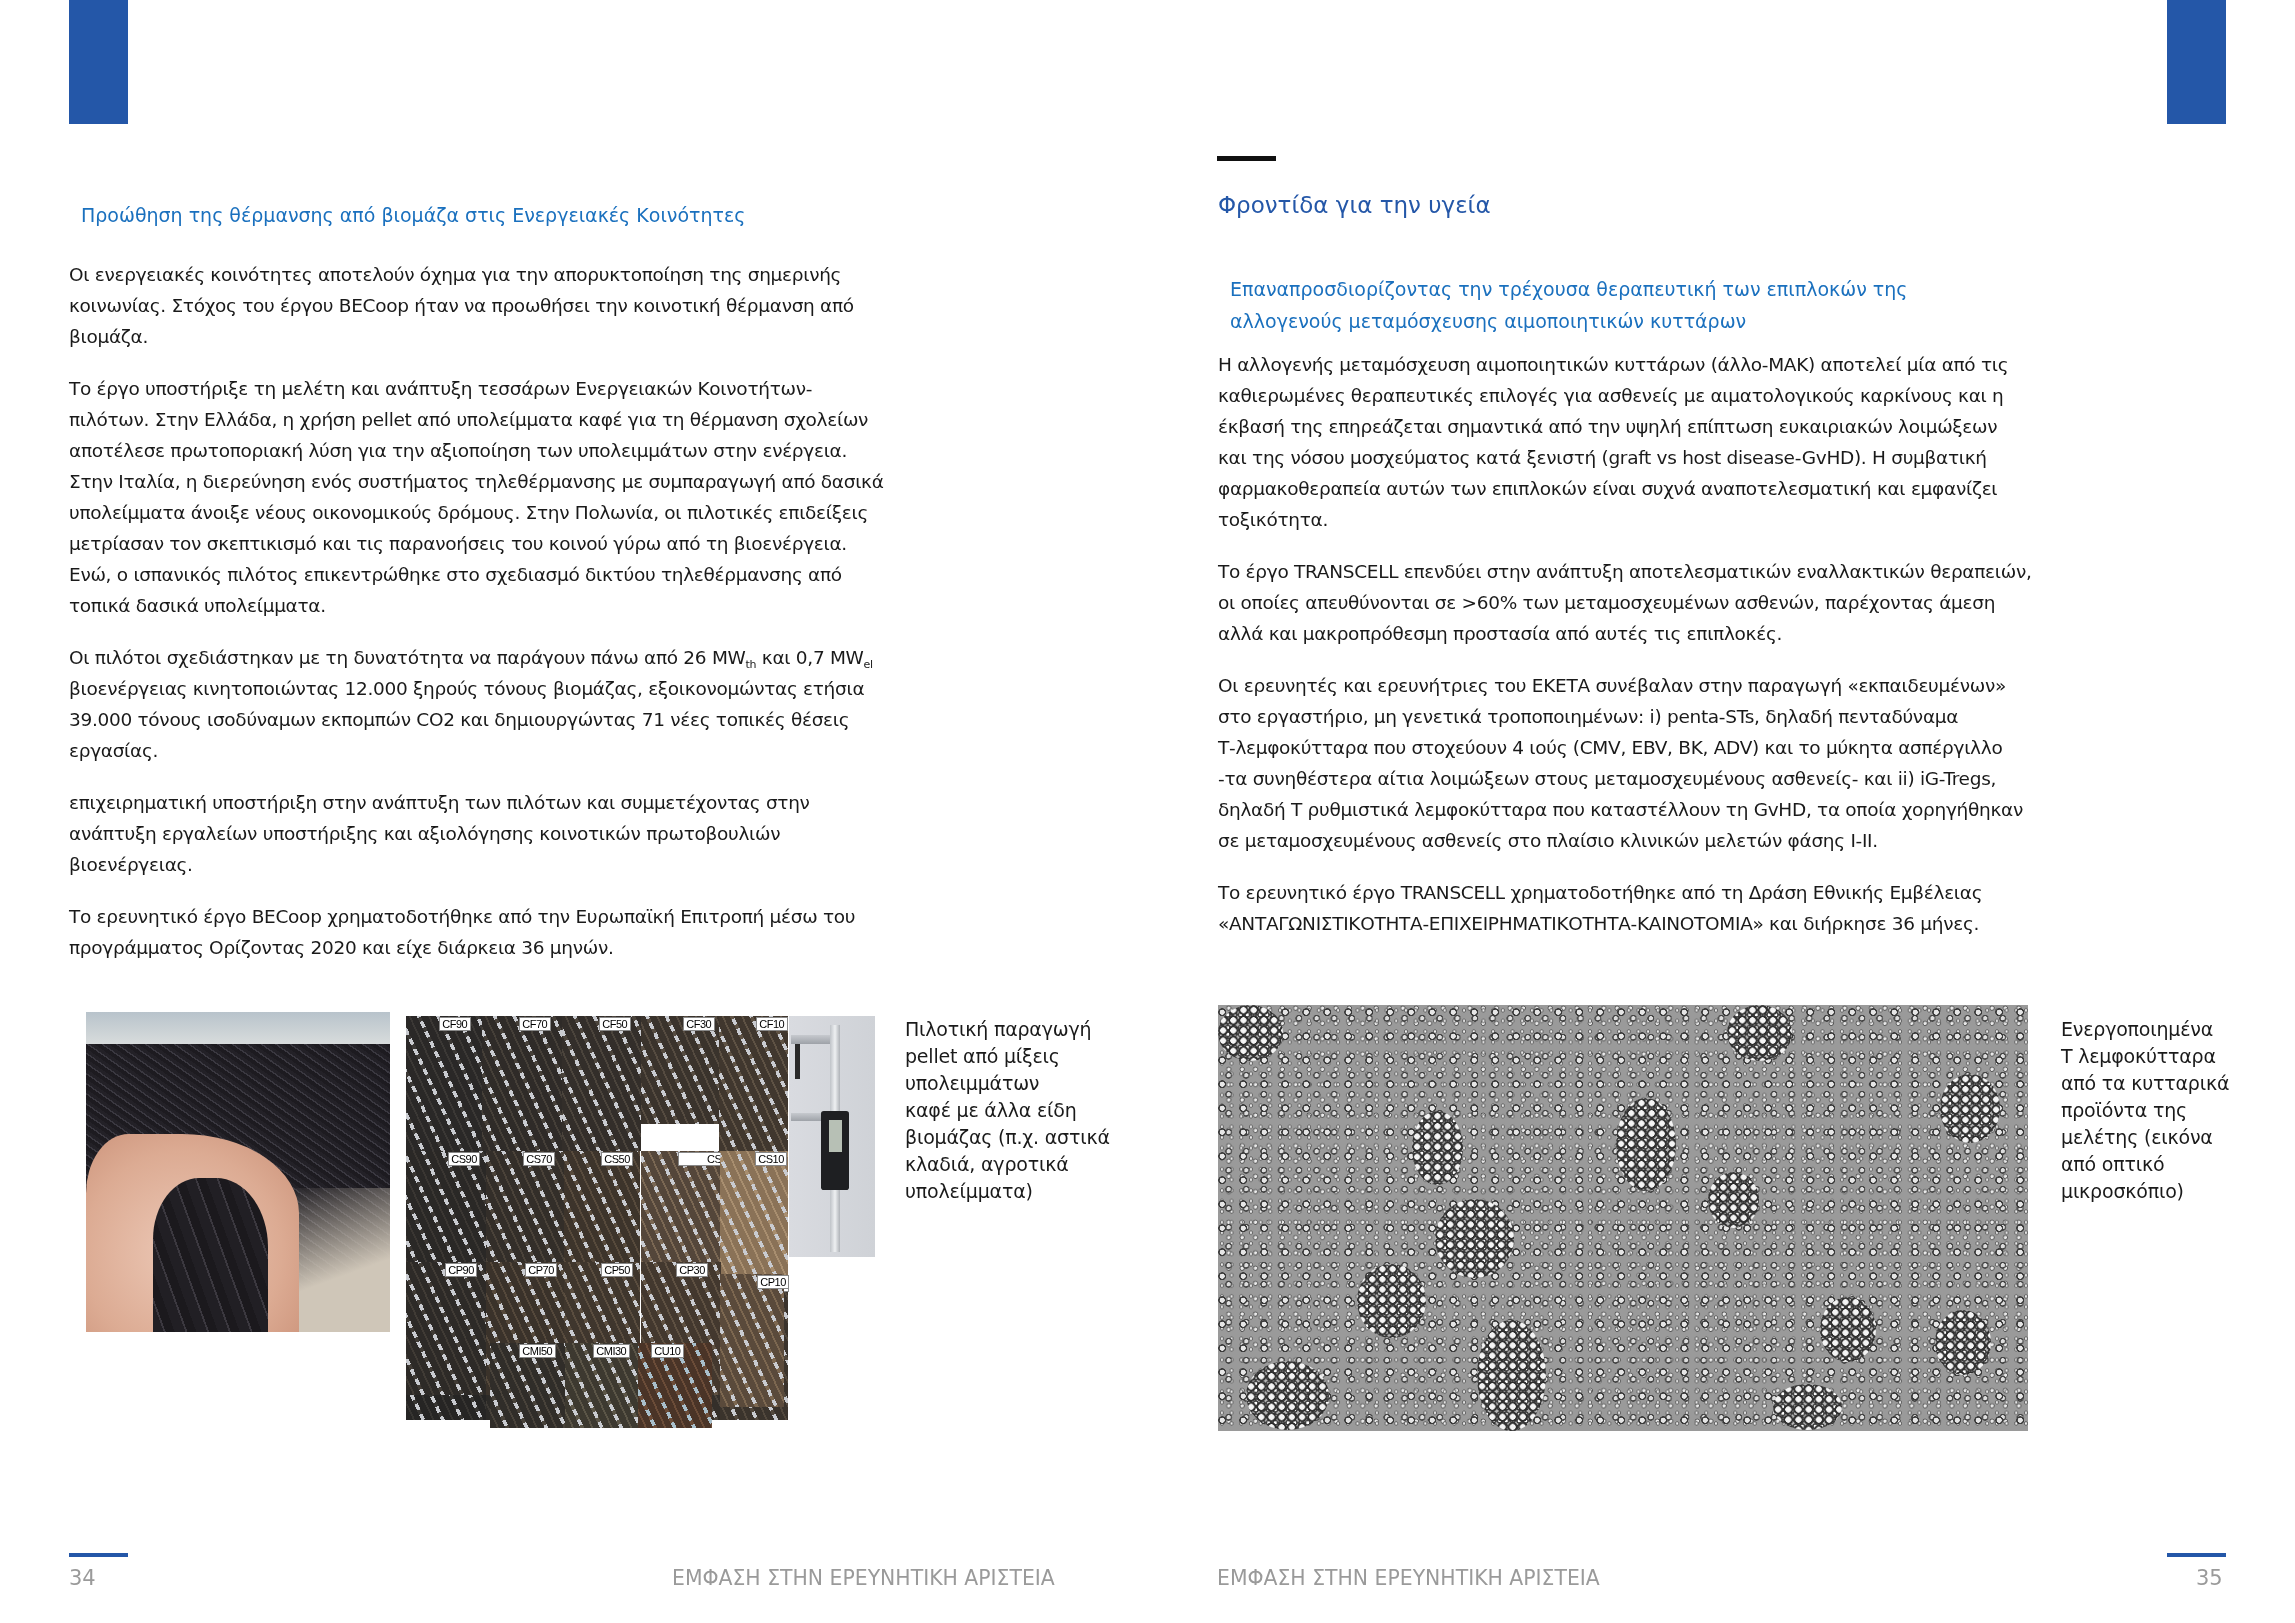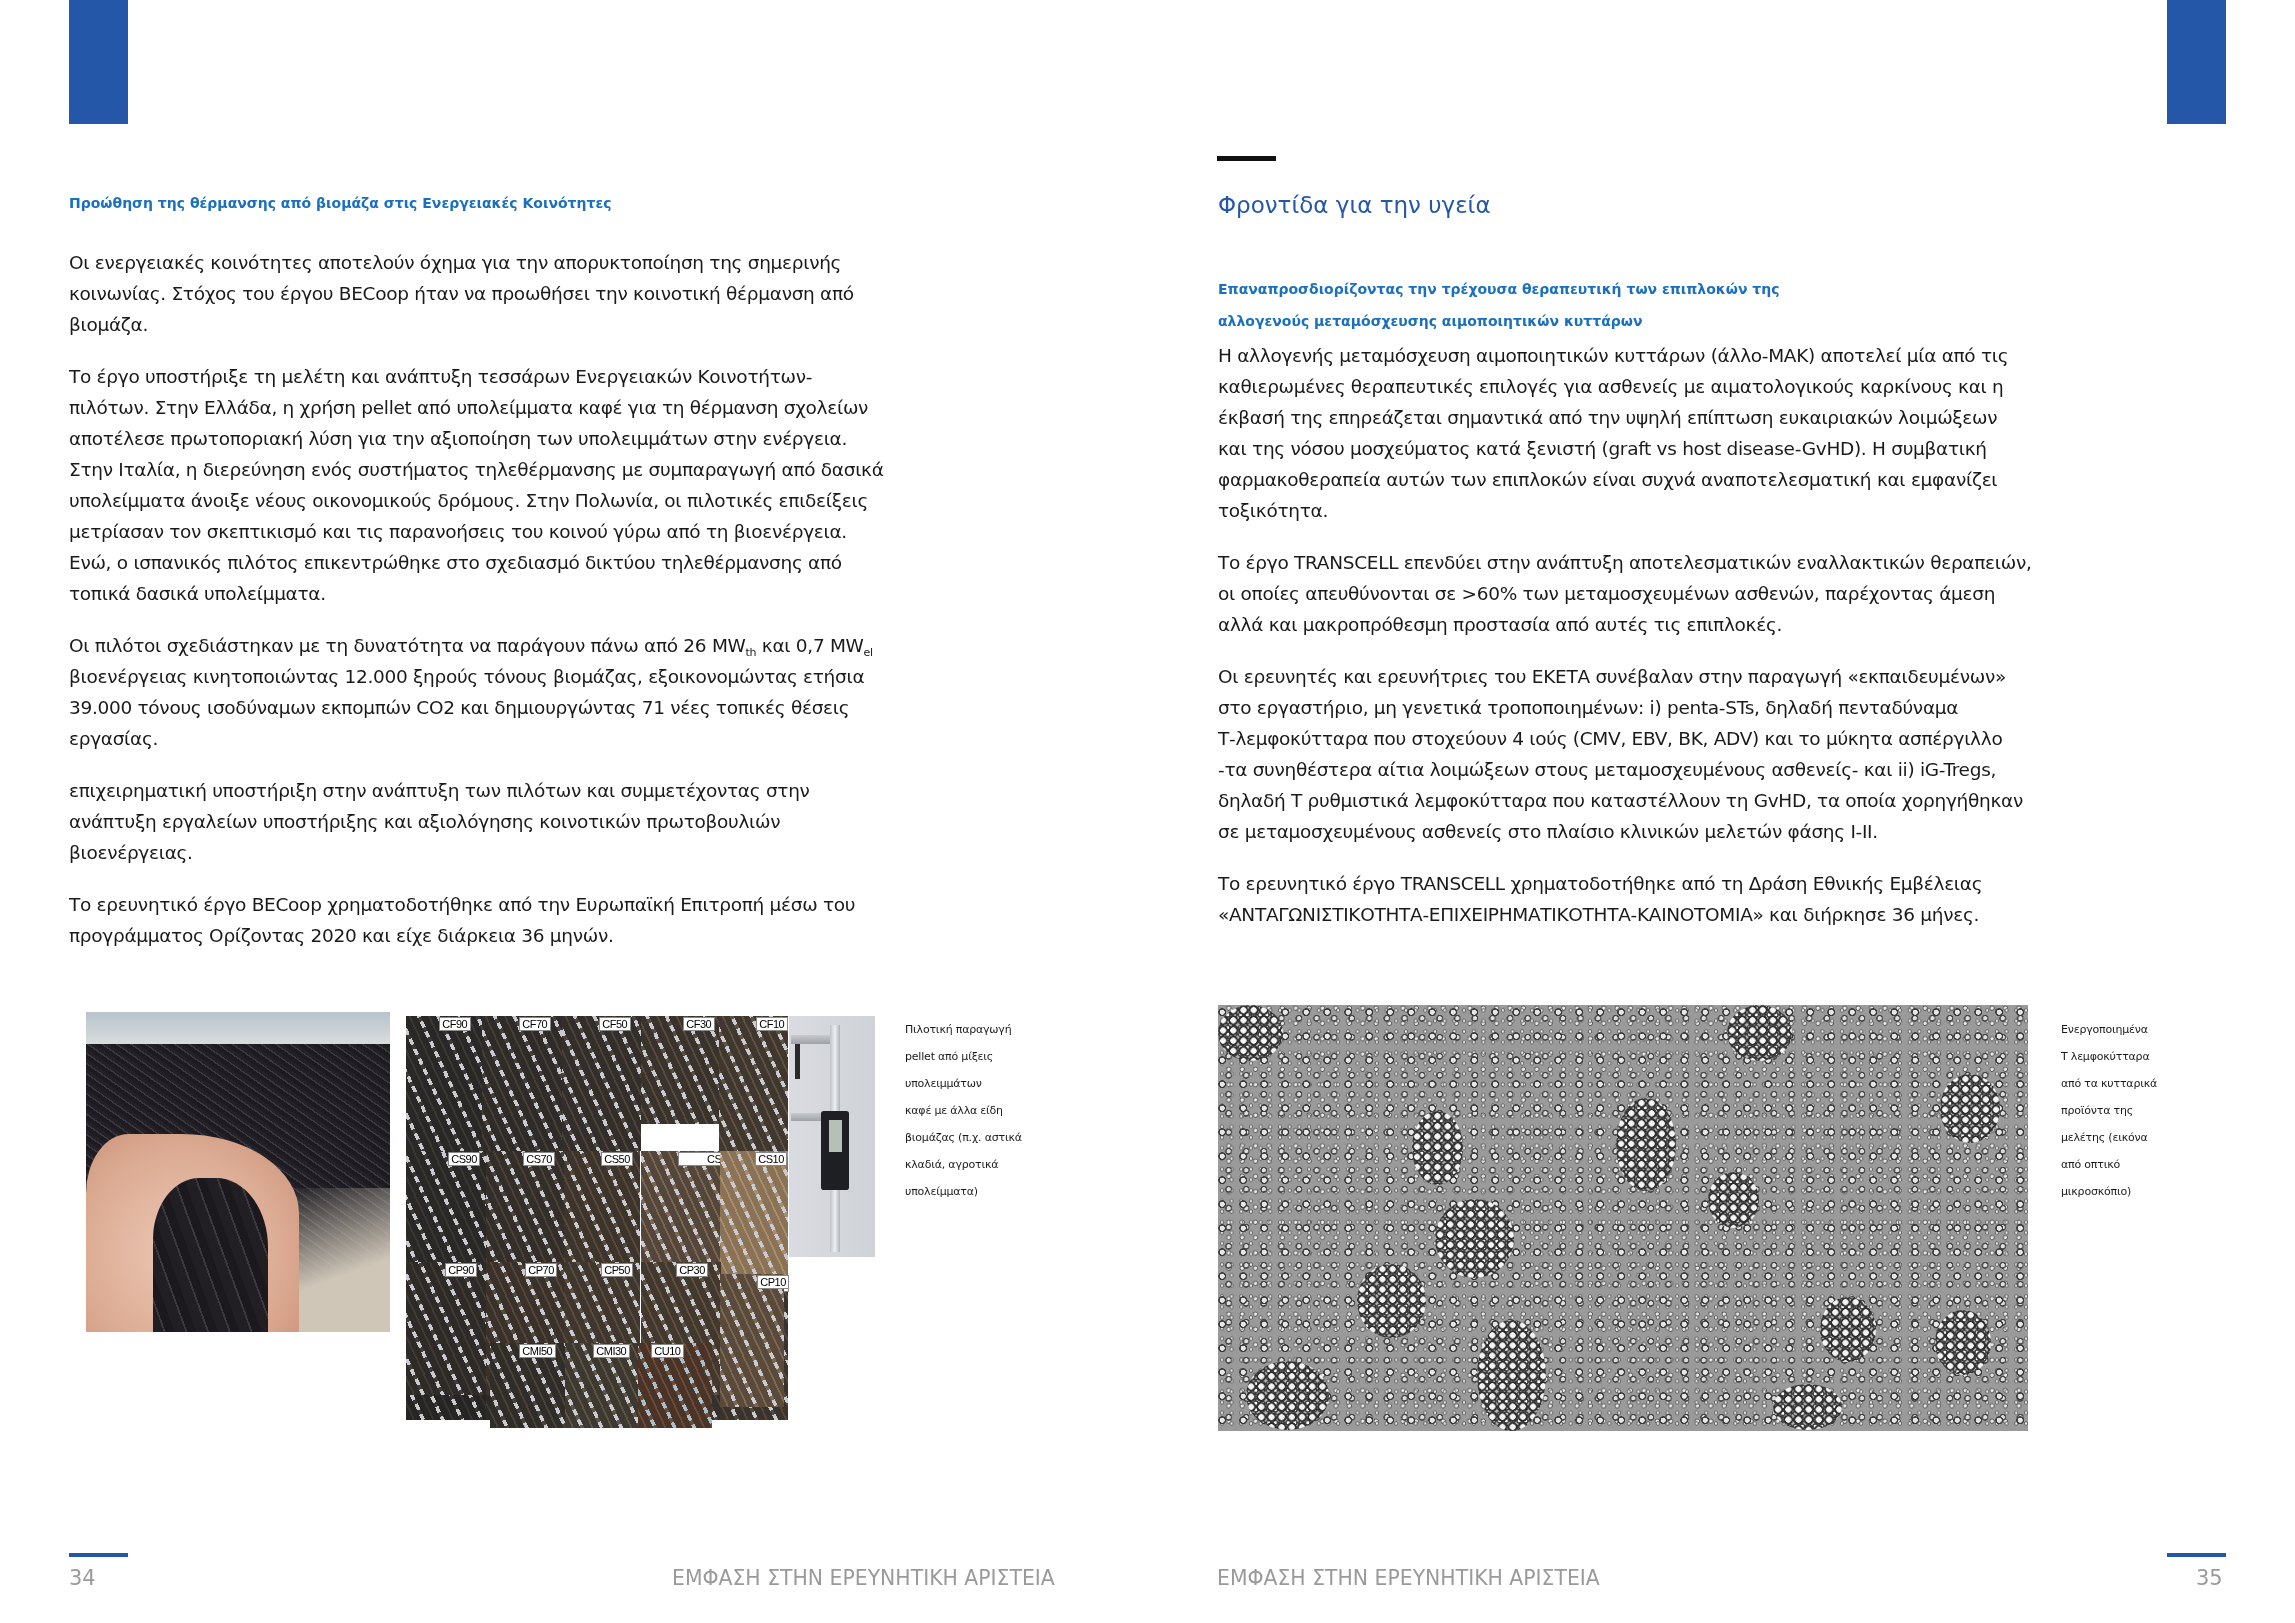--- a/index.html
+++ b/index.html
@@ -13,36 +13,36 @@
   .top-bar { background: #2457A8; top: 0; height: 124px; width: 59px; }
   .top-bar.left { left: 69px; }
   .top-bar.right { left: 2167px; }
   .foot-bar { background: #2457A8; height: 4.2px; width: 59px; top: 1553px; }
   .foot-bar.left { left: 69px; }
   .foot-bar.right { left: 2167px; }
   .foot-text { top: 1566px; font-size: 20.4px; color: #9a9a9a; letter-spacing: 0px; font-family: "DejaVu Sans", sans-serif; }
   .page-num { font-size: 21px; }
   .black-rule { left: 1217px; top: 156px; width: 59px; height: 4.6px; background: #111; }
 
-  .h-light { color: #1A70BE; font-size: 14px; line-height: 32px; font-weight: bold; margin: 0; }
+  .h-light { color: #1A70BE; font-size: 19px; line-height: 32px; font-weight: normal; margin: 12px; }
   .h-dark { color: #2457A8; font-size: 23px; line-height: 32px; font-weight: normal; margin: 0; }
 
   .col { width: 828px; }
   .col-left { left: 69px; }
   .col-right { left: 1218px; }
   .body-text p {
     margin: 0 0 21px 0;
     font-size: 18.5px; line-height: 31px; color: #1a1a1a;
     letter-spacing: -0.3px;
     white-space: normal;
   }
   .body-text p .ln { display: block; white-space: nowrap; }
   sub { font-size: 11px; line-height: 0; vertical-align: -3.7px; }
 
-  .caption { font-size: 11px; line-height: 27px; color: #1a1a1a; letter-spacing: -0.2px; }
+  .caption { font-size: 19px; line-height: 27px; color: #1a1a1a; letter-spacing: -0.2px; }
   .caption .ln { display: block; white-space: nowrap; }
 
   
   .photo-hand {
     left: 86px; top: 1012px; width: 304px; height: 320px;
     background:
       radial-gradient(ellipse 83px 111px at 45% 78%, #e7c2b0 0%, #d9a98f 55%, rgba(217,169,143,0) 70%),
       radial-gradient(ellipse 111px 93px at 40% 68%, #e5b9a3 0%, #d6a08a 50%, rgba(214,160,138,0) 75%),
       repeating-linear-gradient(35deg, #1d1b20 0 3.7px, #3a3840 3.7px 5.1px, #232127 5.1px 8.3px),
       #2a282d;

